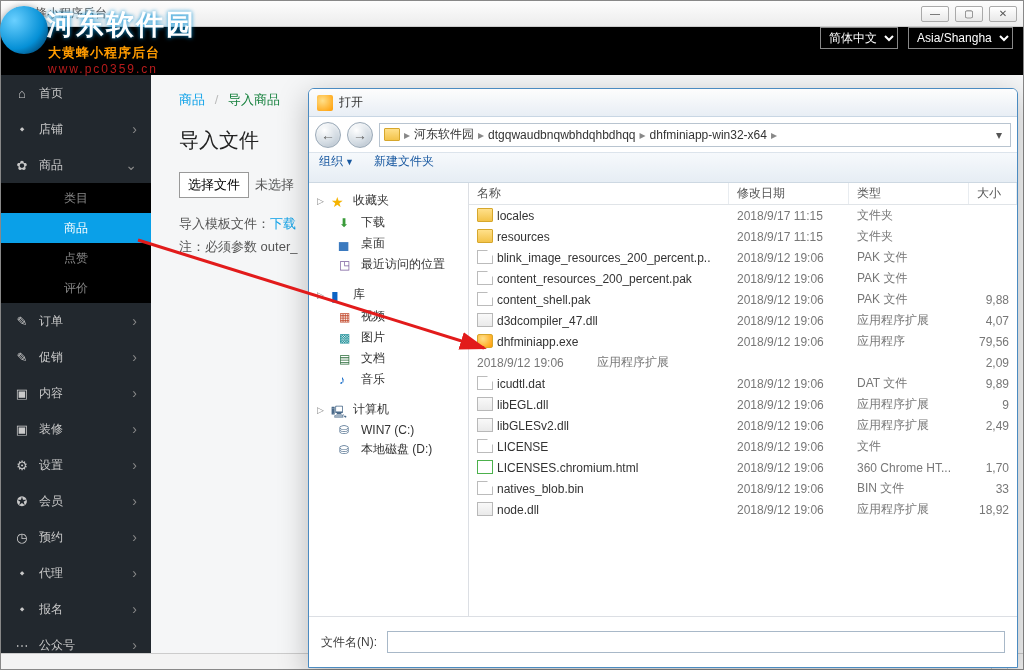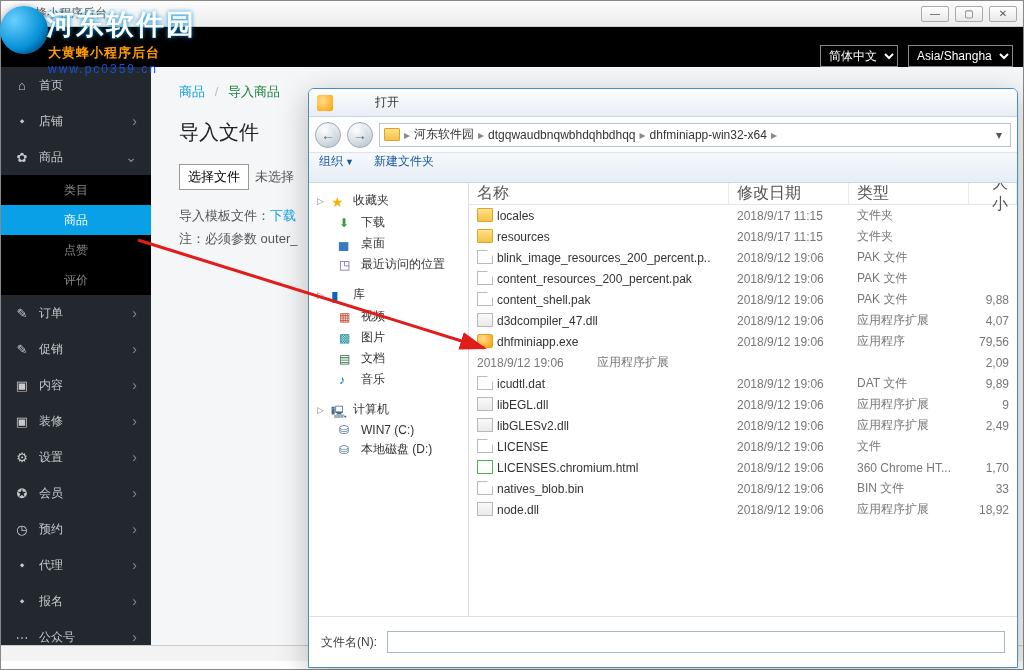--- a/index.html
+++ b/index.html
@@ -5,29 +5,29 @@
     * { margin: 0; padding: 0; box-sizing: border-box; }
     body { font-family: "Microsoft YaHei", Arial, sans-serif; font-size: 12px; width: 1024px; height: 670px; overflow: hidden; position: relative; background: #fff; }
     
     
     .app-window { position: absolute; top: 0; left: 0; width: 1024px; height: 670px; border: 1px solid #888; background: #fff; }
     .app-titlebar { height: 26px; background: linear-gradient(#fdfdfd, #ececec); border-bottom: 1px solid #ccc; display: flex; align-items: center; padding: 0 6px; }
     .app-titlebar-text { font-size: 12px; color: #555; margin-left: 4px; }
     .win-controls { margin-left: auto; display: flex; gap: 6px; }
     .win-btn { width: 28px; height: 16px; border: 1px solid #aaa; background: linear-gradient(#fff,#e8e8e8); border-radius: 2px; display: flex; align-items: center; justify-content: center; font-size: 10px; color: #555; cursor: pointer; }
     
-    .app-header { height: 40px; background: #000; display: flex; align-items: flex-end; padding: 0 10px; }
+    .app-header { height: 48px; background: #000; display: flex; align-items: flex-start; padding: 0 10px; }
     .app-header-right { margin-left: auto; display: flex; gap: 10px; }
     .hdr-select { background: #000; color: #fff; border: 1px solid #888; height: 22px; font-size: 12px; padding: 0 4px; }
     
     
     .watermark { position: absolute; top: 0; left: 0; z-index: 50; pointer-events: none; }
     .watermark .wm-title { font-size: 28px; font-weight: bold; color: #fff; text-shadow: 0 0 4px #0590d6; padding: 6px 8px 0 46px; letter-spacing: 2px; }
     .watermark .wm-sub { font-size: 13px; color: #ff9b00; font-weight: bold; padding-left: 48px; letter-spacing: 1px; }
-    .watermark .wm-url { font-size: 12px; color: #1d4ed8; padding-left: 48px; letter-spacing: 2px; }
+    .watermark .wm-url { font-size: 12px; color: #b91c1c; padding-left: 48px; letter-spacing: 2px; }
     .watermark-globe { position:absolute; top:6px; left:0; width:48px; height:48px; border-radius:50%; background: radial-gradient(circle at 30% 30%, #6ad0ff, #0590d6 60%, #024); box-shadow: 0 0 6px rgba(0,0,0,.3); }
     
     .app-body { display: flex; height: calc(100% - 26px - 48px - 16px); }
     
     
     .sidebar { width: 150px; background: #22282e; color: #c9c9c9; overflow-y: auto; }
     .side-item { height: 36px; display: flex; align-items: center; padding: 0 14px; gap: 10px; cursor: pointer; }
     .side-item.expandable::after { content: "›"; margin-left: auto; color: #888; font-size: 14px; }
     .side-item.open::after { content: "⌄"; margin-left: auto; color: #888; font-size: 14px; }
     .side-icon { width: 14px; text-align: center; font-size: 13px; }
@@ -44,21 +44,21 @@
     .choose-btn { border: 1px solid #999; background: #fff; padding: 3px 8px; font-size: 13px; cursor: pointer; }
     .nofile { font-size: 13px; color: #555; }
     .tmpl-note { font-size: 13px; color: #555; line-height: 1.8; }
     .tmpl-note a { color: #0aa0e8; text-decoration: none; }
     
     .app-statusbar { height: 16px; border-top: 1px solid #ccc; background: #f3f3f3; display:flex; }
     .app-statusbar .sb-arrow { width:16px; border-left:1px solid #ccc; text-align:center; color:#888; font-size:10px; }
     
     
     .file-dialog { position: absolute; top: 88px; left: 308px; width: 710px; height: 580px; background: #fff; border: 1px solid #4b8bc1; border-top-left-radius: 6px; border-top-right-radius: 6px; box-shadow: 0 8px 30px rgba(0,0,0,.25); overflow: hidden; display: flex; flex-direction: column; }
-    .fd-titlebar { height: 28px; background: linear-gradient(#fdfdfd, #e8eef5); display: flex; align-items: center; padding: 0 8px; border-bottom: 1px solid #c8d6e4; gap: 36px; }
+    .fd-titlebar { height: 28px; background: linear-gradient(#fdfdfd, #e8eef5); display: flex; align-items: center; padding: 0 8px; border-bottom: 1px solid #c8d6e4; }
     .fd-title-icon { width: 16px; height: 16px; background: radial-gradient(circle at 35% 35%, #ffe08a, #ff9b00); border-radius: 2px; margin-right: 6px; }
     .fd-title { font-size: 12px; color: #333; }
     
     .fd-navbar { height: 36px; display: flex; align-items: center; padding: 0 6px; gap: 6px; border-bottom: 1px solid #dce4ec; }
     .nav-circle { width: 26px; height: 26px; border-radius: 50%; background: radial-gradient(circle at 35% 30%, #fff, #cfd8e0 60%, #a8b4c0); border: 1px solid #9baab8; box-shadow: inset 0 2px 4px rgba(255,255,255,.6); display:flex; align-items:center; justify-content:center; color:#666; font-size:14px; cursor:pointer; }
     .crumb-bar { flex: 1; height: 24px; border: 1px solid #b8c4d0; background: #fff; display: flex; align-items: center; padding: 0 4px; gap: 2px; font-size: 12px; overflow: hidden; }
     .crumb-folder-icon { width:16px; height:13px; background: linear-gradient(#ffe08a,#f3c34a); border:1px solid #d6a72c; border-radius:1px; margin-right:2px; }
     .crumb-seg { color: #333; padding: 0 2px; white-space: nowrap; }
     .crumb-sep { color: #888; }
     .crumb-end-dd { margin-left: auto; color: #555; padding: 0 4px; }
@@ -83,21 +83,21 @@
     .ico-lib { color:#0b64c4; font-size:14px; }
     .ico-video { color:#c24a2d; }
     .ico-pic { color:#1b8f98; }
     .ico-doc { color:#2b6c3a; }
     .ico-music { color:#0b64c4; }
     .ico-pc { color:#4a6a8a; }
     .ico-drive { color:#4a6a8a; }
     
     
     .fd-list { flex: 1; display: flex; flex-direction: column; overflow: hidden; }
-    .fl-header { display: flex; height: 22px; border-bottom: 1px solid #e0e4e8; font-size: 16px; color: #555; align-items: center; }
+    .fl-header { display: flex; height: 22px; border-bottom: 1px solid #e0e4e8; font-size: 12px; color: #555; align-items: center; }
     .fl-header > div { padding: 0 8px; border-right: 1px solid #e8ecf0; height: 100%; display: flex; align-items: center; }
     .col-name { width: 260px; }
     .col-date { width: 120px; }
     .col-type { width: 120px; }
     .col-size { flex: 1; text-align: right; padding-right: 10px; }
     .fl-rows { flex: 1; overflow-y: auto; }
     .fl-row { display: flex; height: 21px; align-items: center; font-size: 12px; color: #333; cursor: pointer; }
     .fl-row > div { padding: 0 8px; white-space: nowrap; overflow: hidden; text-overflow: ellipsis; }
     .fl-row .col-date, .fl-row .col-type, .fl-row .col-size { color: #777; }
     .file-ico { width: 16px; height: 14px; display: inline-block; margin-right: 4px; vertical-align: -2px; }

